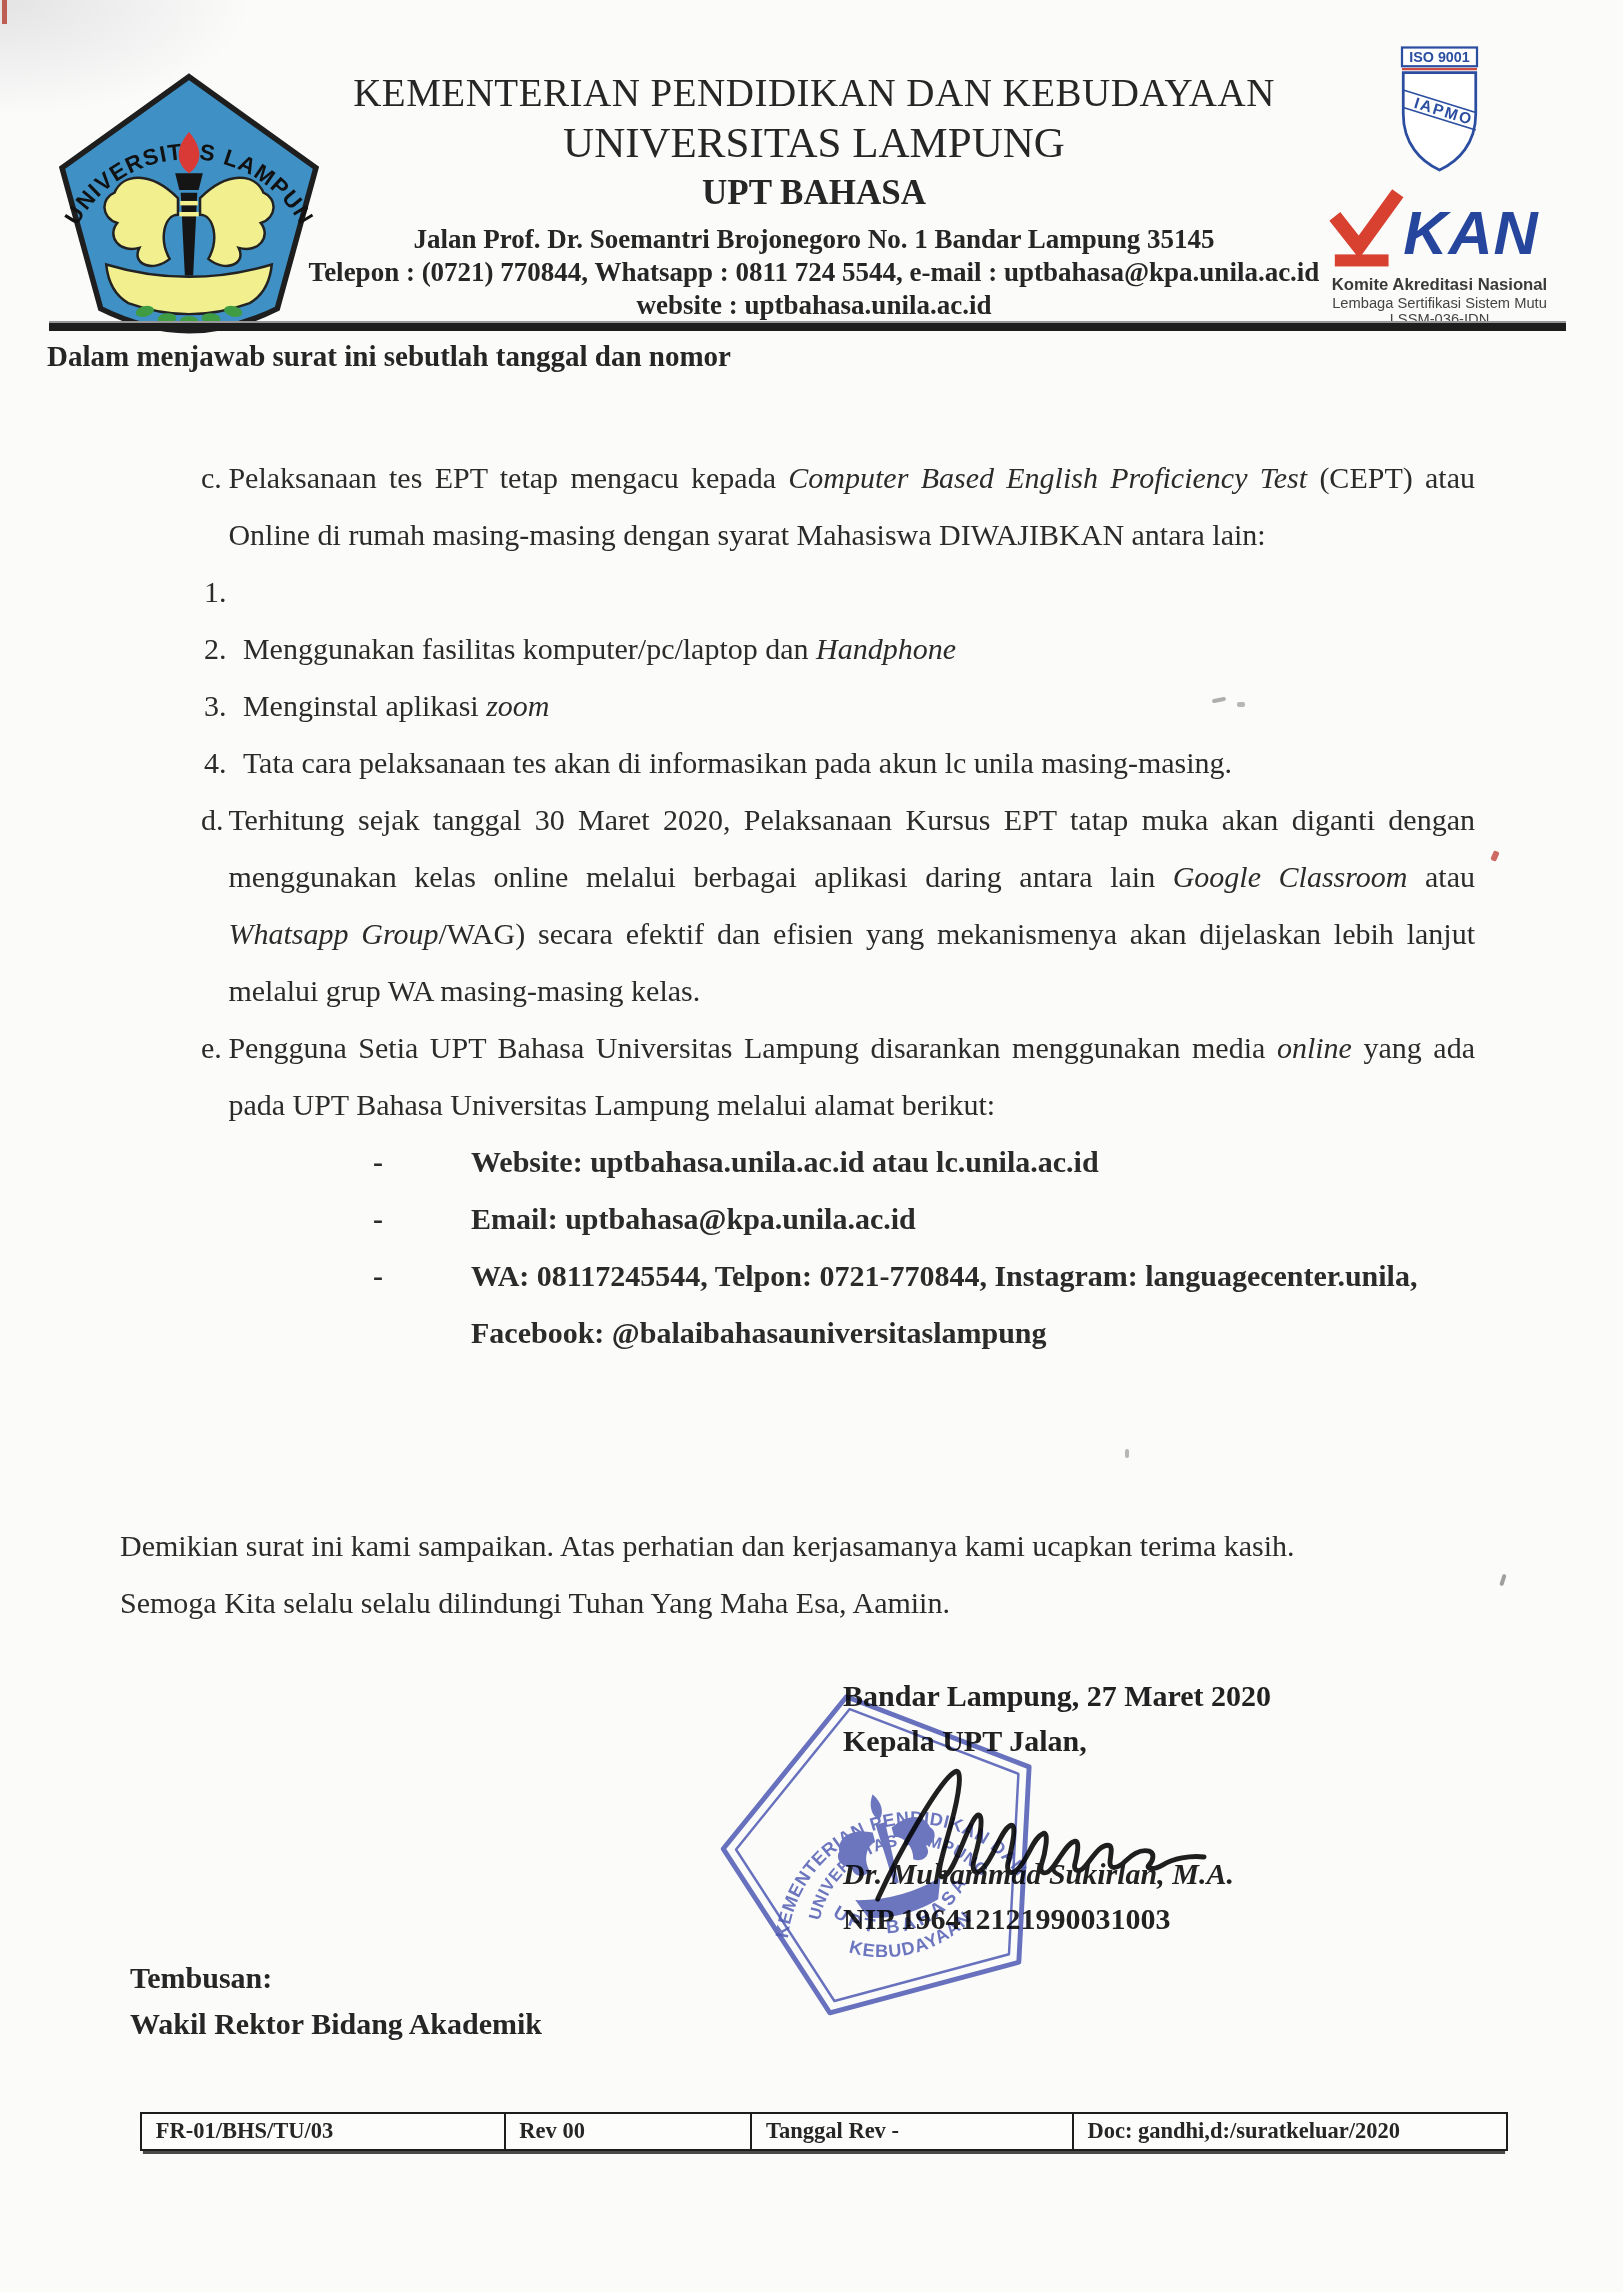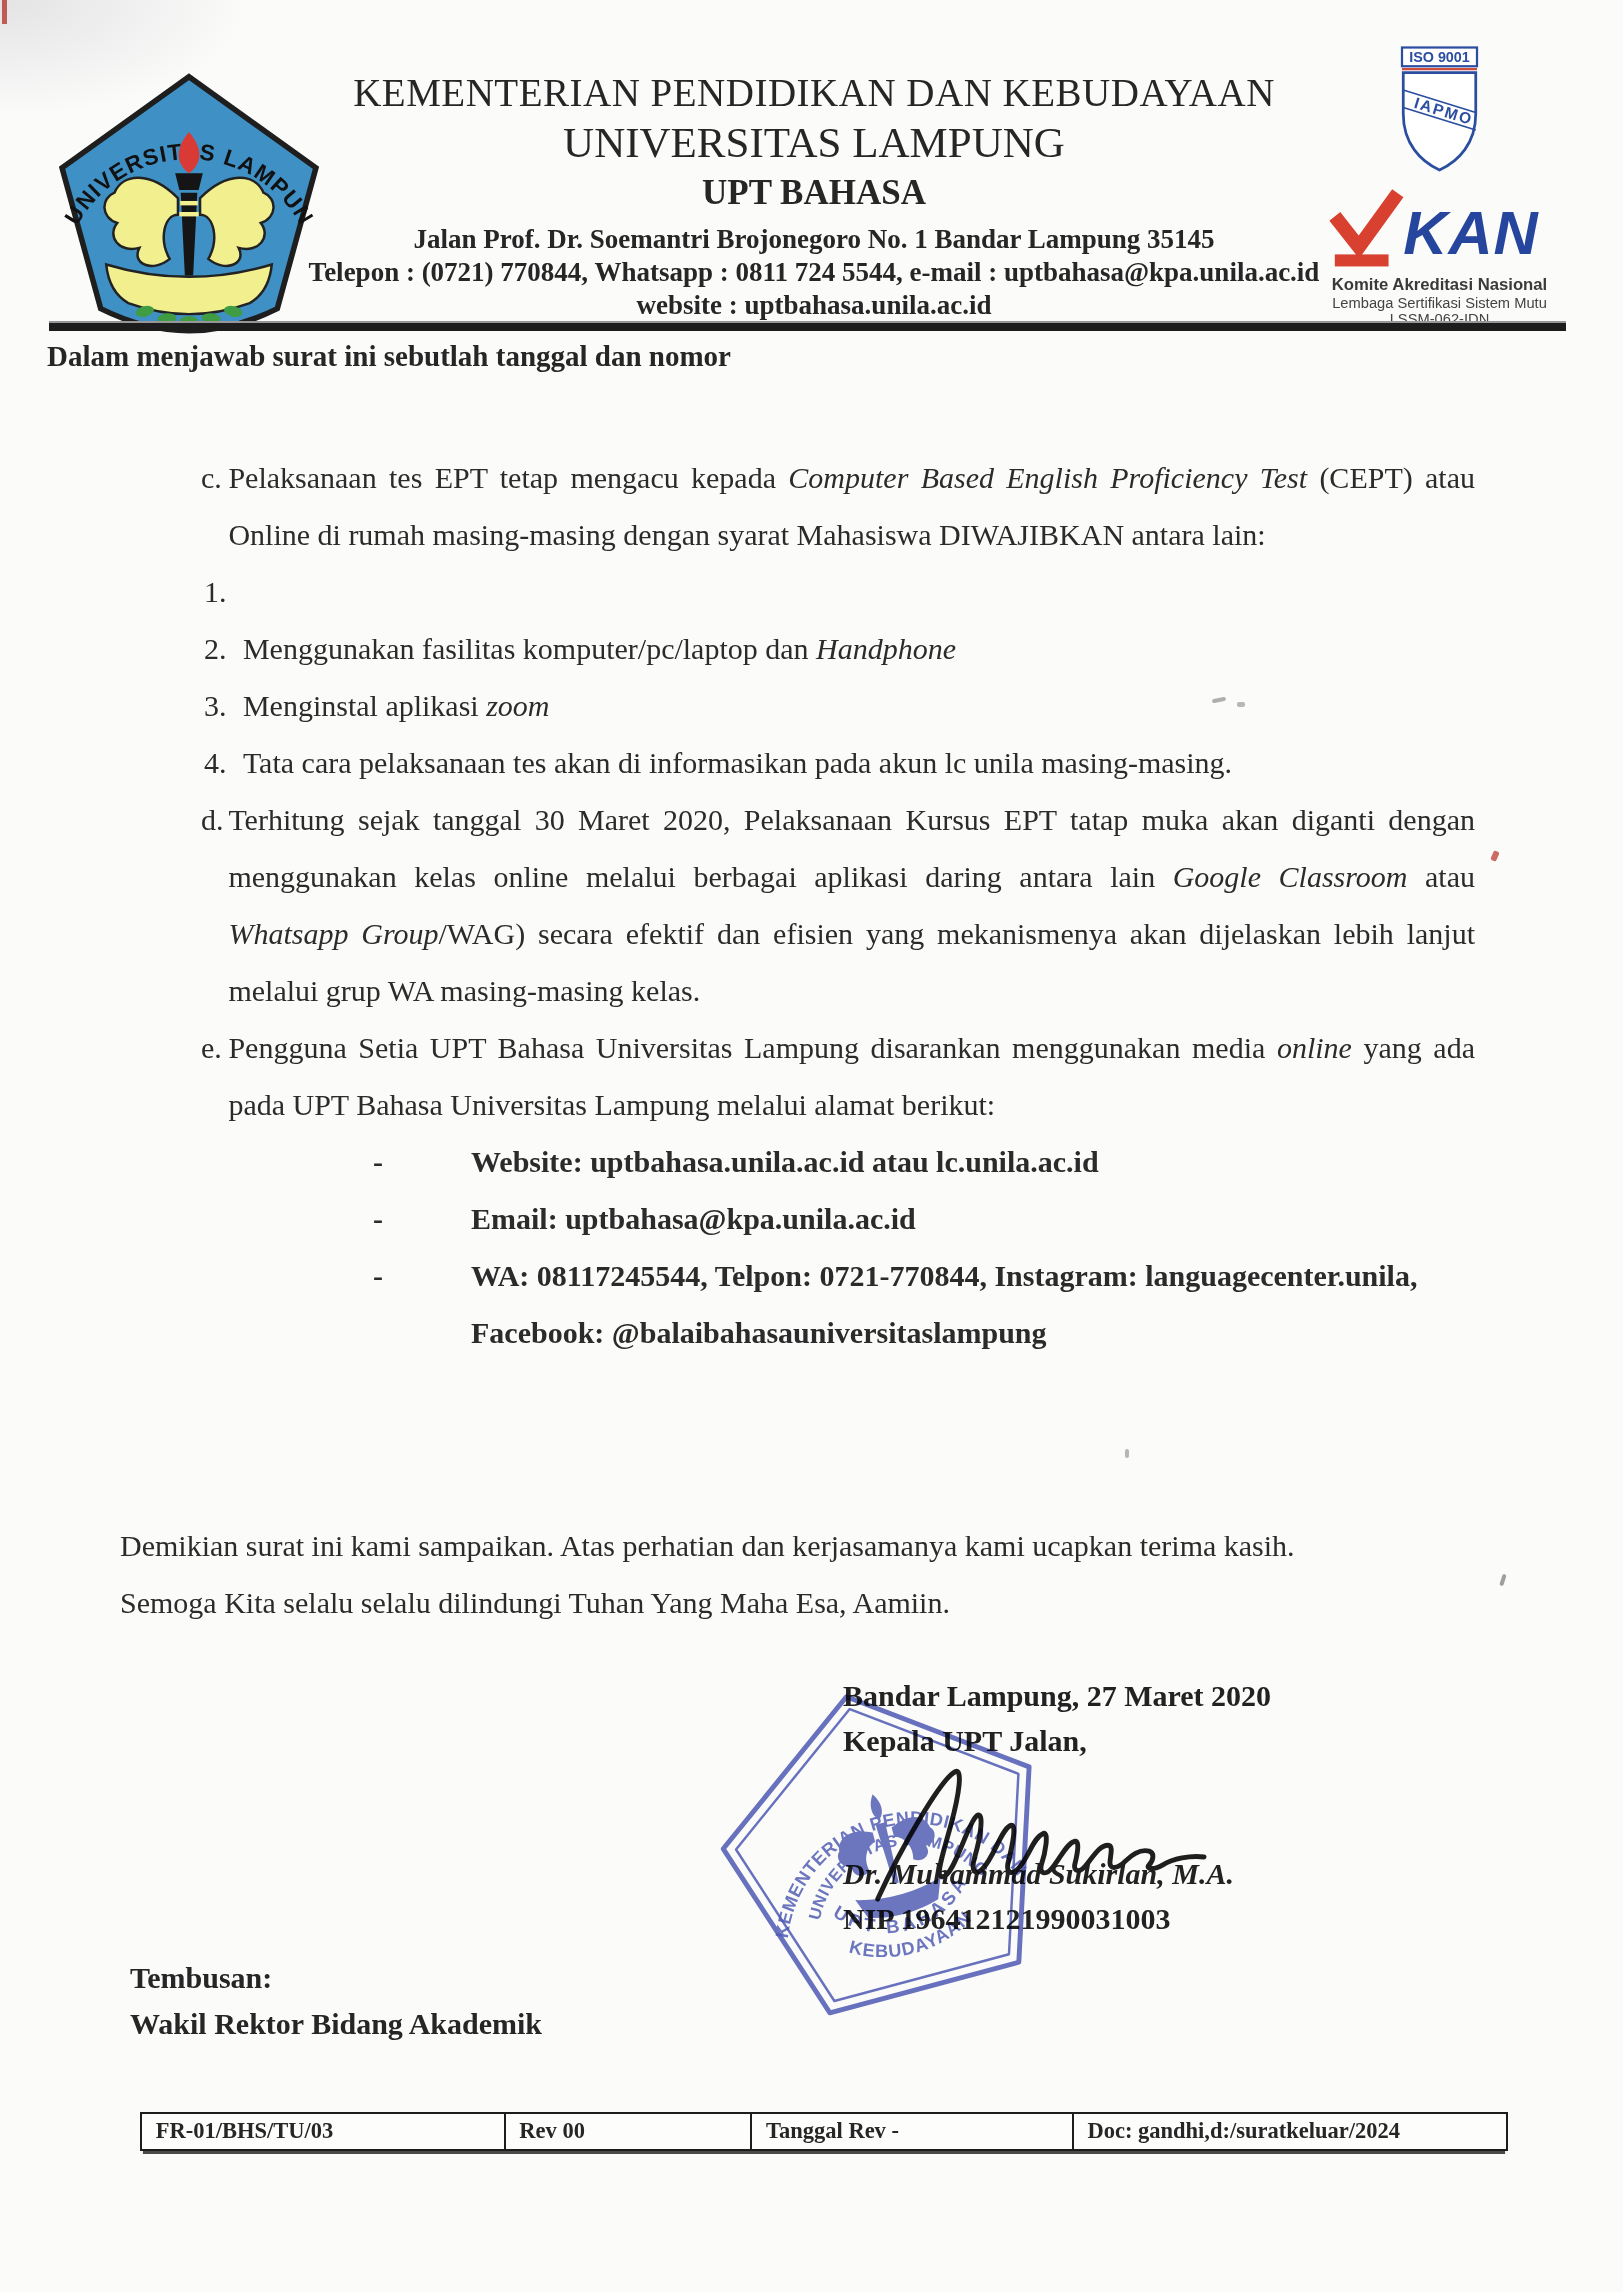--- a/index.html
+++ b/index.html
@@ -125,21 +125,21 @@
       <path d="M21,50 L79,68" stroke="#2b4ea0" stroke-width="1.4"></path>
       <text transform="translate(29,50) rotate(17)" font-family="Liberation Sans, sans-serif" font-size="12.5" font-weight="bold" letter-spacing="1.5" fill="#2b4ea0">IAPMO</text>
     </svg>
     <svg width="235" height="88" viewBox="0 0 250 95">
       <path d="M12,35 L38,68 L80,10" fill="none" stroke="#d8402f" stroke-width="15"></path>
       <rect x="12" y="76" width="58" height="13" fill="#d8402f"></rect>
       <text x="86" y="76" font-family="Liberation Sans, sans-serif" font-size="66" font-weight="bold" font-style="italic" letter-spacing="1" fill="#26459c">KAN</text>
     </svg>
     <div class="cert-line1">Komite Akreditasi Nasional</div>
     <div class="cert-line2">Lembaga Sertifikasi Sistem Mutu</div>
-    <div class="cert-line3">LSSM-062-IDN</div>
+    <div class="cert-line3">LSSM-036-IDN</div>
   </div>
 
   <div class="rule"></div>
   <div class="notice">Dalam menjawab surat ini sebutlah tanggal dan nomor</div>
 
   <div class="body">
 
     <div class="item">
       <div class="item-label">c.</div>
       <div class="item-text"><span>Pelaksanaan tes EPT tetap mengacu kepada </span><span class="it">Computer Based English Proficiency Test</span><span> (CEPT) atau Online di rumah masing-masing dengan syarat Mahasiswa DIWAJIBKAN antara lain:</span></div>
@@ -246,21 +246,21 @@
 
   <div class="tembusan">
     <div>Tembusan:</div>
     <div>Wakil Rektor Bidang Akademik</div>
   </div>
 
   <div class="footer-table">
     <div class="footer-cell fc1">FR-01/BHS/TU/03</div>
     <div class="footer-cell fc2">Rev 00</div>
     <div class="footer-cell fc3">Tanggal Rev -</div>
-    <div class="footer-cell fc4">Doc: gandhi,d:/suratkeluar/2024</div>
+    <div class="footer-cell fc4">Doc: gandhi,d:/suratkeluar/2020</div>
   </div>
 
   <div class="art art-red-edge"></div>
   <div class="art art-red-tick"></div>
   <div class="art art-gray1"></div>
   <div class="art art-gray2"></div>
   <div class="art art-gray3"></div>
   <div class="art art-gray4"></div>
 </div>
 

